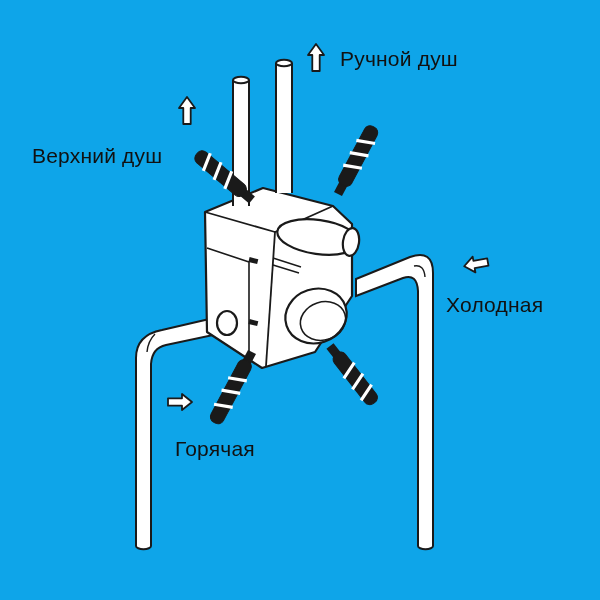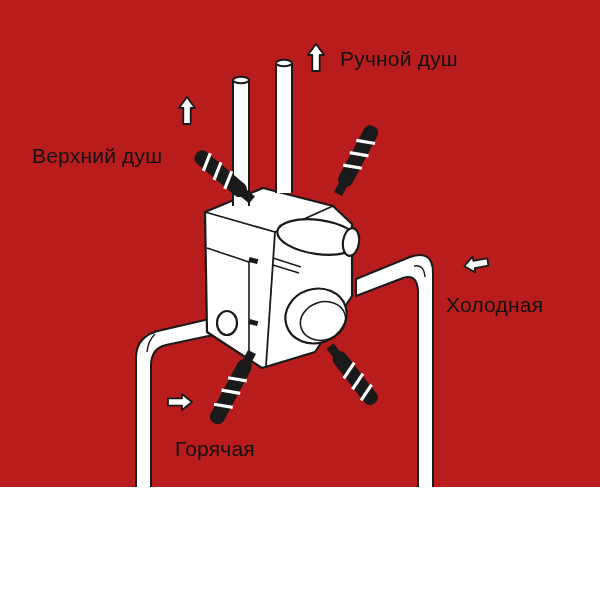--- a/index.html
+++ b/index.html
@@ -3,22 +3,22 @@
 <meta charset="utf-8">
 <style>
   html, body {
     margin: 0;
     padding: 0;
     background: #ffffff;
   }
   .stage {
     position: relative;
     width: 600px;
-    height: 487px;
-    background: #b91c1c;
+    height: 600px;
+    background: #0ea5e9;
     overflow: hidden;
     font-family: "Liberation Sans", sans-serif;
   }
   svg text {
     font-family: "Liberation Sans", sans-serif;
     font-size: 21px;
     fill: #111111;
     letter-spacing: 0.2px;
   }
 </style>

